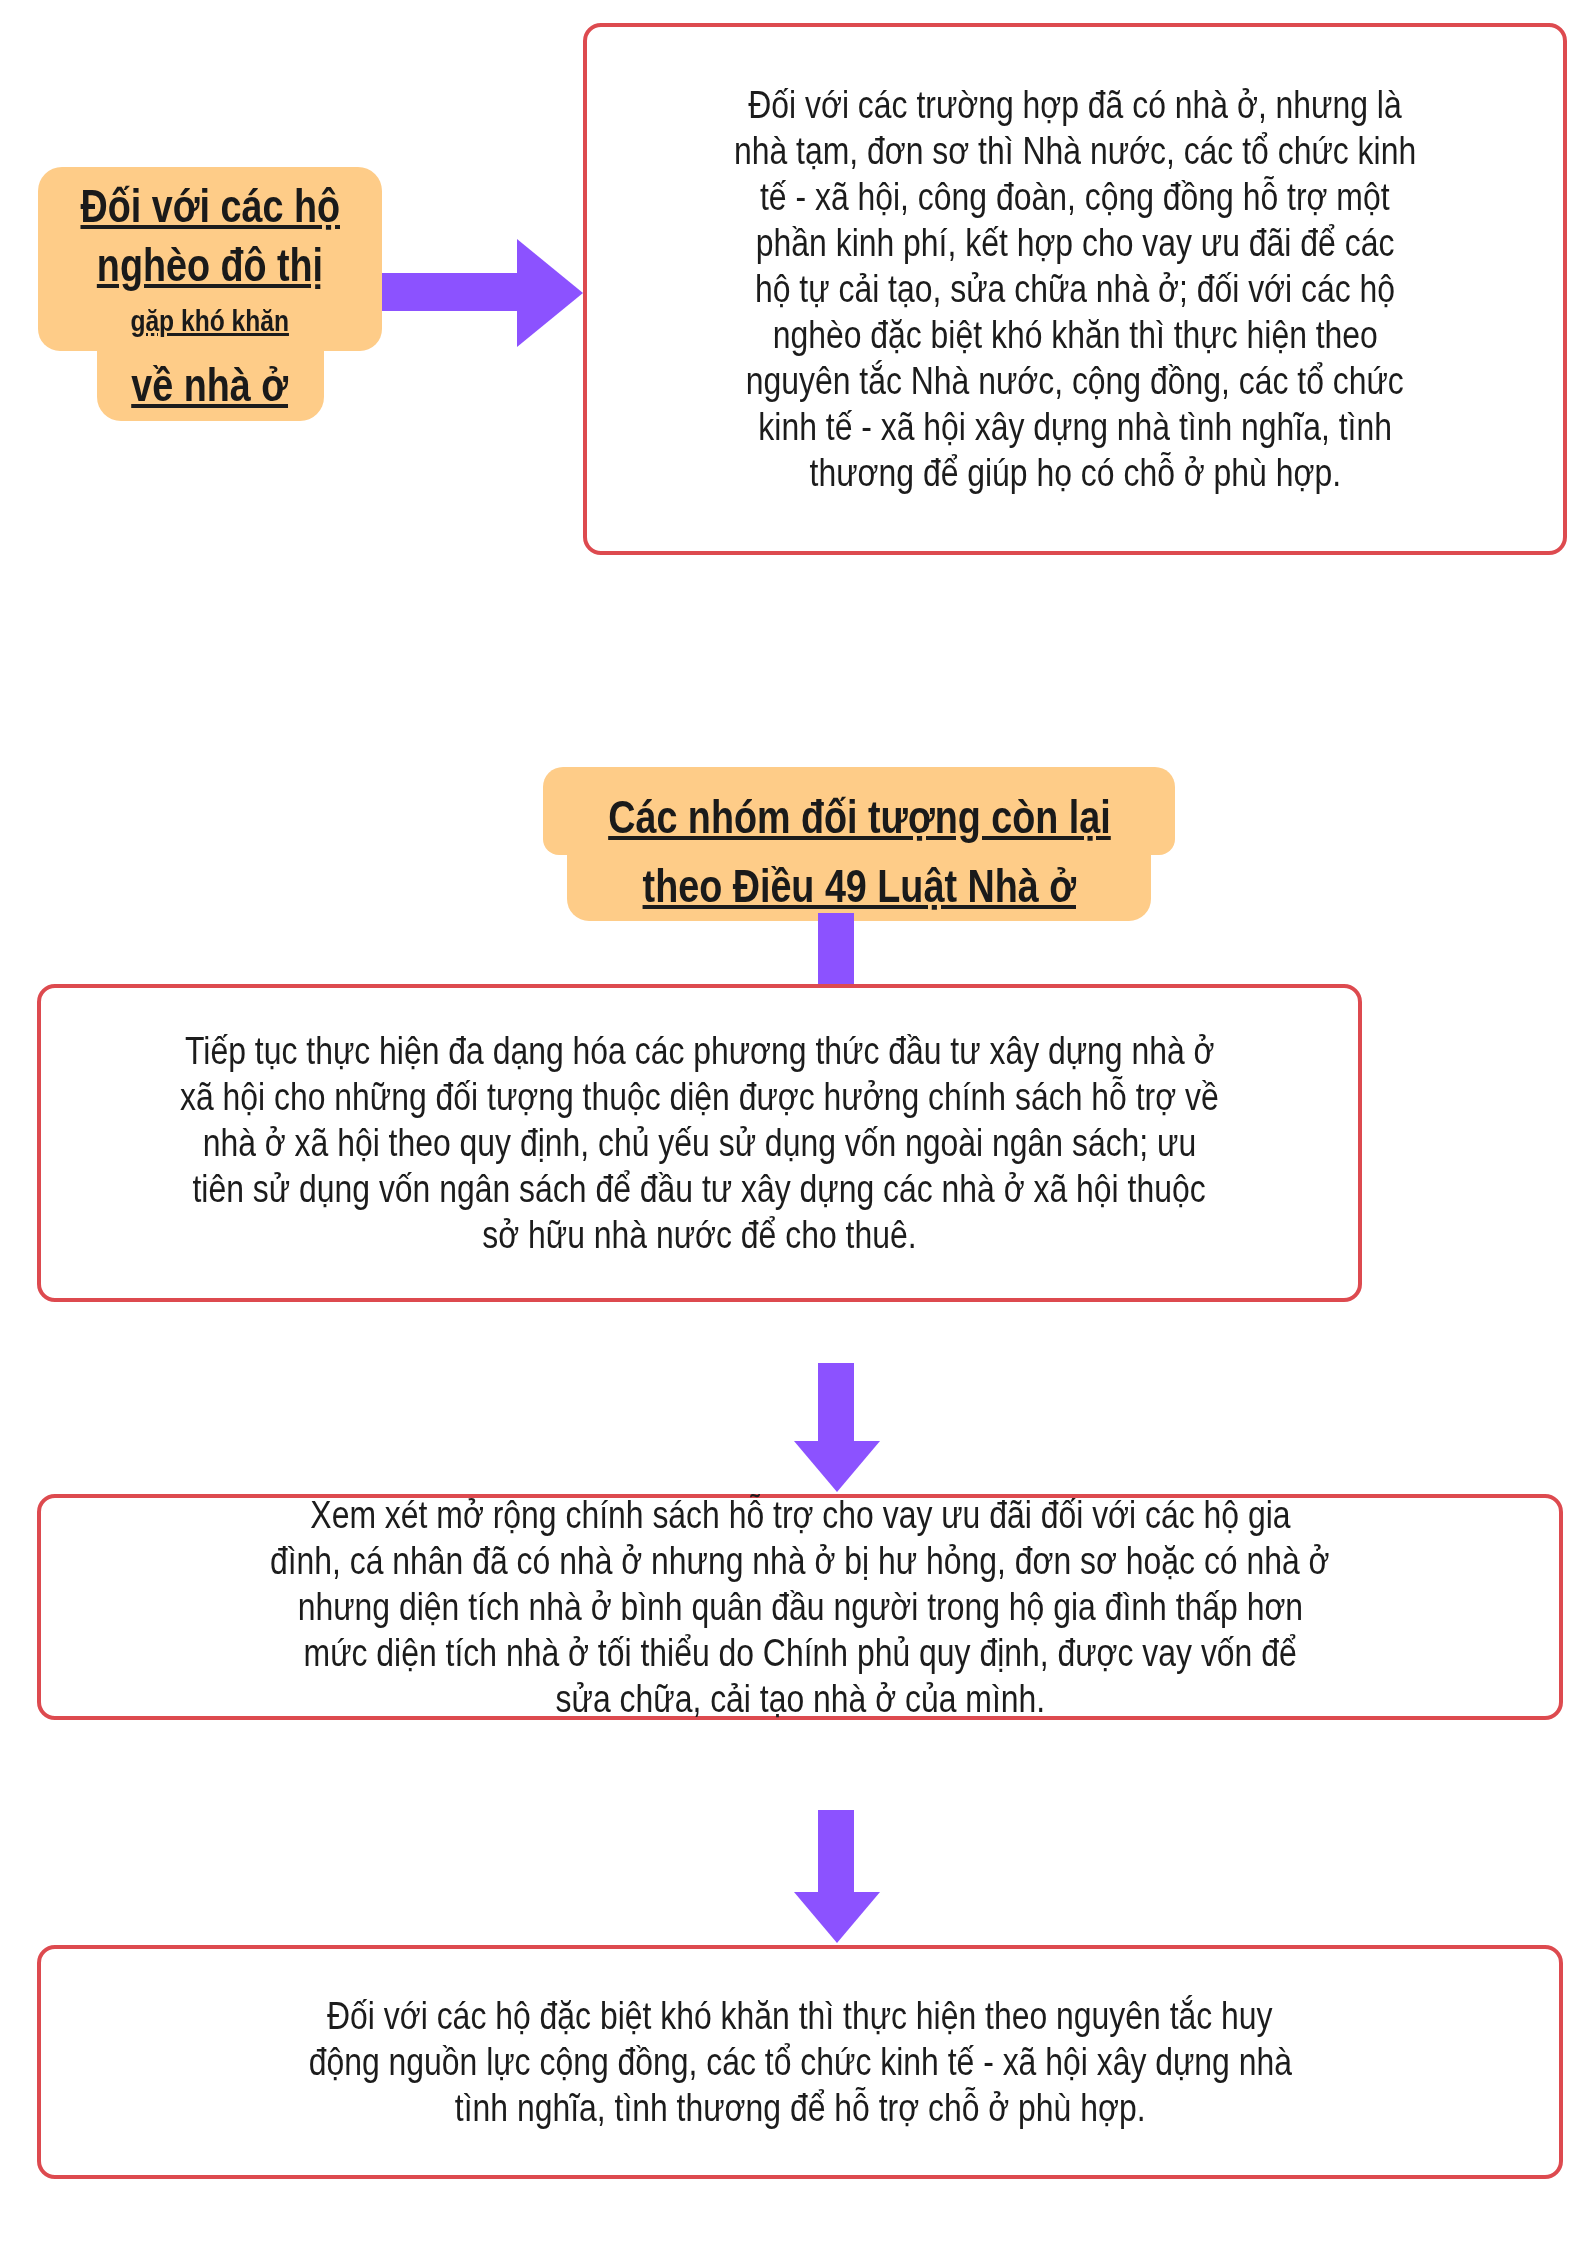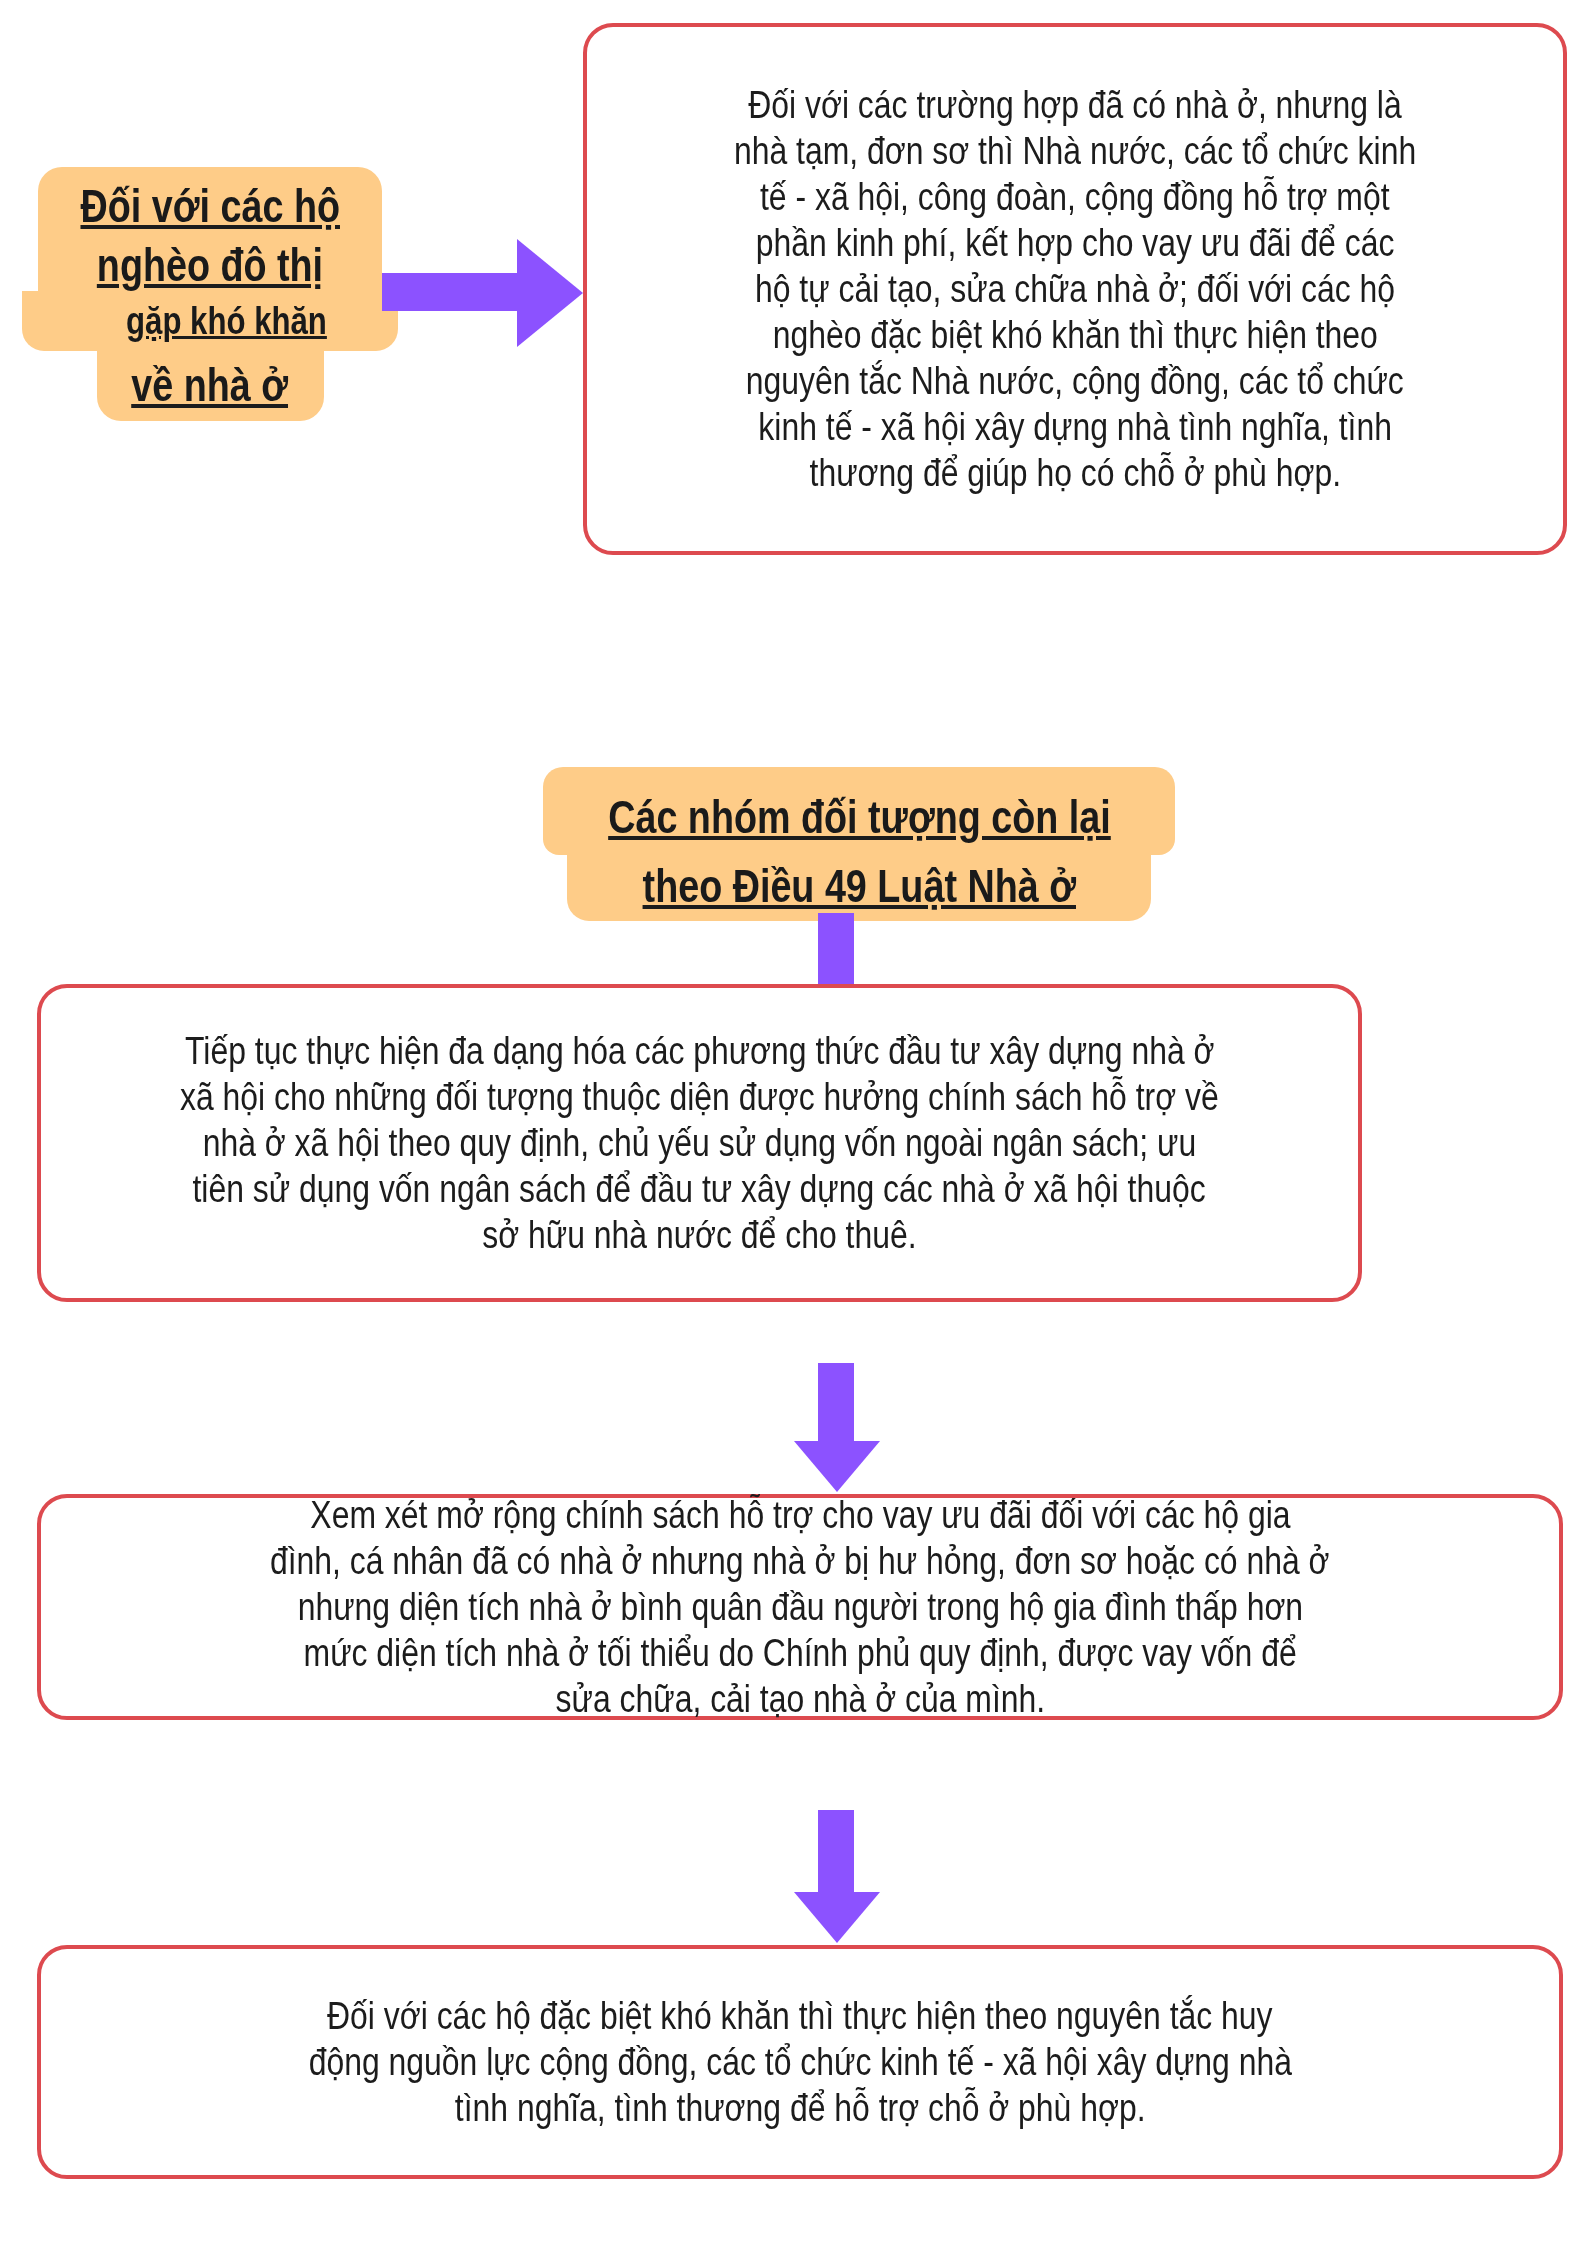--- a/index.html
+++ b/index.html
@@ -2,39 +2,39 @@
 <html><head>
 <meta charset="utf-8">
 <style>
   html, body { margin: 0; padding: 0; background: #ffffff; }
   body { width: 1587px; height: 2245px; position: relative; overflow: hidden;
          font-family: "Liberation Sans", "DejaVu Sans", sans-serif; color: #1c1c1c; }
   .hl-box { position: absolute; display: flex; flex-direction: column; align-items: center; text-decoration: underline; }
   .hl-line { background: #fecc88; font-weight: bold; color: #1a1a1a; text-align: center;
              white-space: nowrap; display: flex; justify-content: center; align-items: center; }
   .hl-line span { display: inline-block; transform: scaleX(0.82); transform-origin: center; }
-  .card { position: absolute; border: 4px solid #dd4a4f; border-radius: 30px; background: #ffffff;
+  .card { position: absolute; border: 4px solid #dd4a4f; border-radius: 18px; background: #ffffff;
           box-sizing: border-box; display: flex; flex-direction: column; justify-content: center;
           align-items: center; }
   .card .ln { white-space: nowrap; text-align: center; font-size: 38px; line-height: 46px; color: #1c1c1c; }
   .card .ln span { display: inline-block; transform: scaleX(0.84); transform-origin: center; }
   .arrow-shaft { position: absolute; background: #8c52ff; }
   .arrow-head { position: absolute; width: 0; height: 0; }
 </style>
 </head>
 <body>
 
 <div class="hl-box" style="left:38px; top:167px; width:344px;">
   <div class="hl-line" style="width:344px; height:66px; font-size:46px; border-radius:24px 24px 0 0; padding-top:6px;">
     <span>Đối với các hộ</span>
   </div>
   <div class="hl-line" style="width:344px; height:52px; font-size:46px;">
     <span>nghèo đô thị</span>
   </div>
-  <div class="hl-line" style="width:344px; height:60px; font-size:38px; border-radius:0 0 22px 22px;padding-left:32px;">
+  <div class="hl-line" style="width:344px; height:60px; font-size:30px; border-radius:0 0 22px 22px;">
     <span>gặp khó khăn</span>
   </div>
   <div class="hl-line" style="width:227px; height:72px; font-size:46px; border-radius:0 0 24px 24px; padding-bottom:0; margin-top:-10px; padding-top:8px;justify-content:center;">
     <span>về nhà ở</span>
   </div>
 </div>
 
 <div>
   <div class="arrow-shaft" style="left:382px; top:273px; width:136px; height:38px;"></div>
   <div class="arrow-head" style="left:517px; top:239px; border-top:54px solid transparent; border-bottom:54px solid transparent; border-left:66px solid #8c52ff;"></div>

